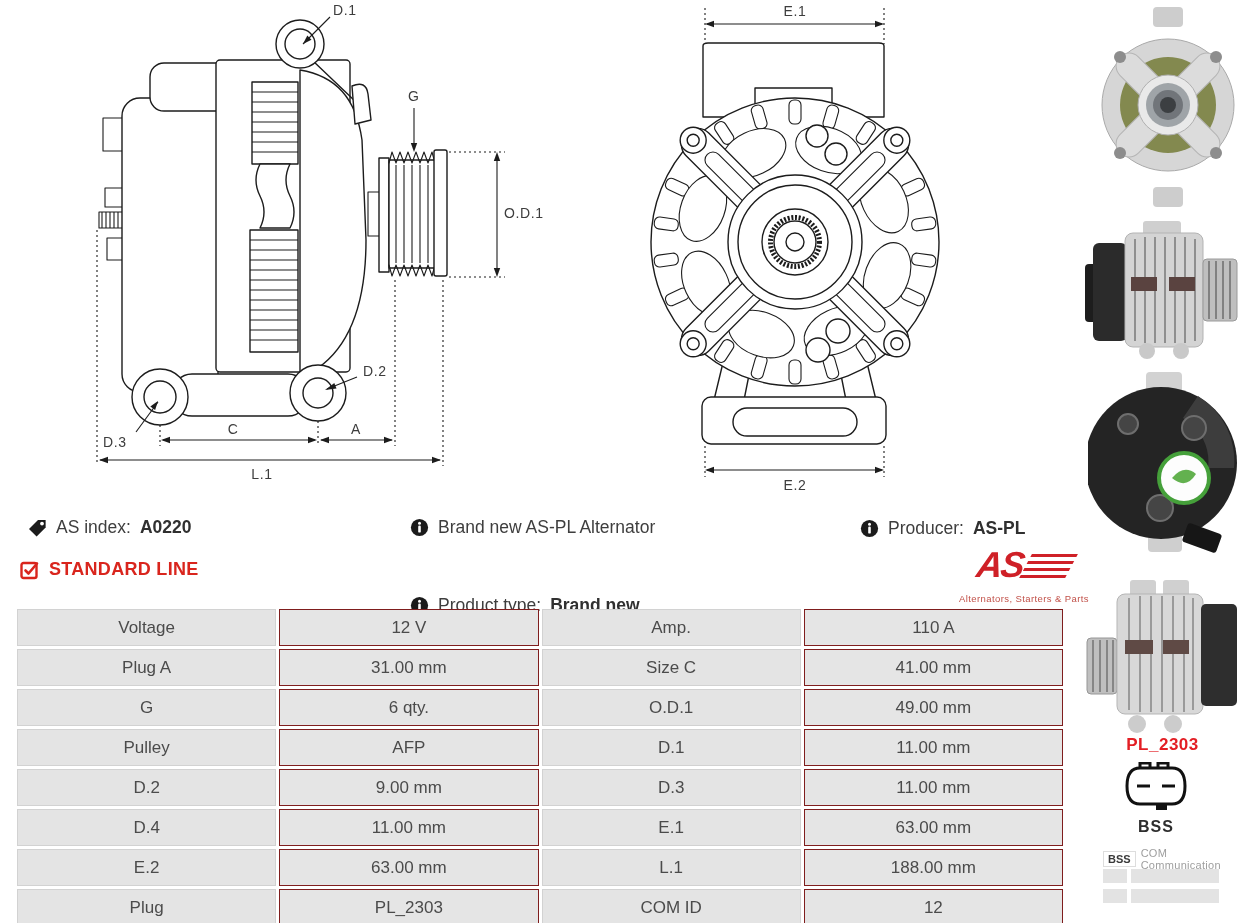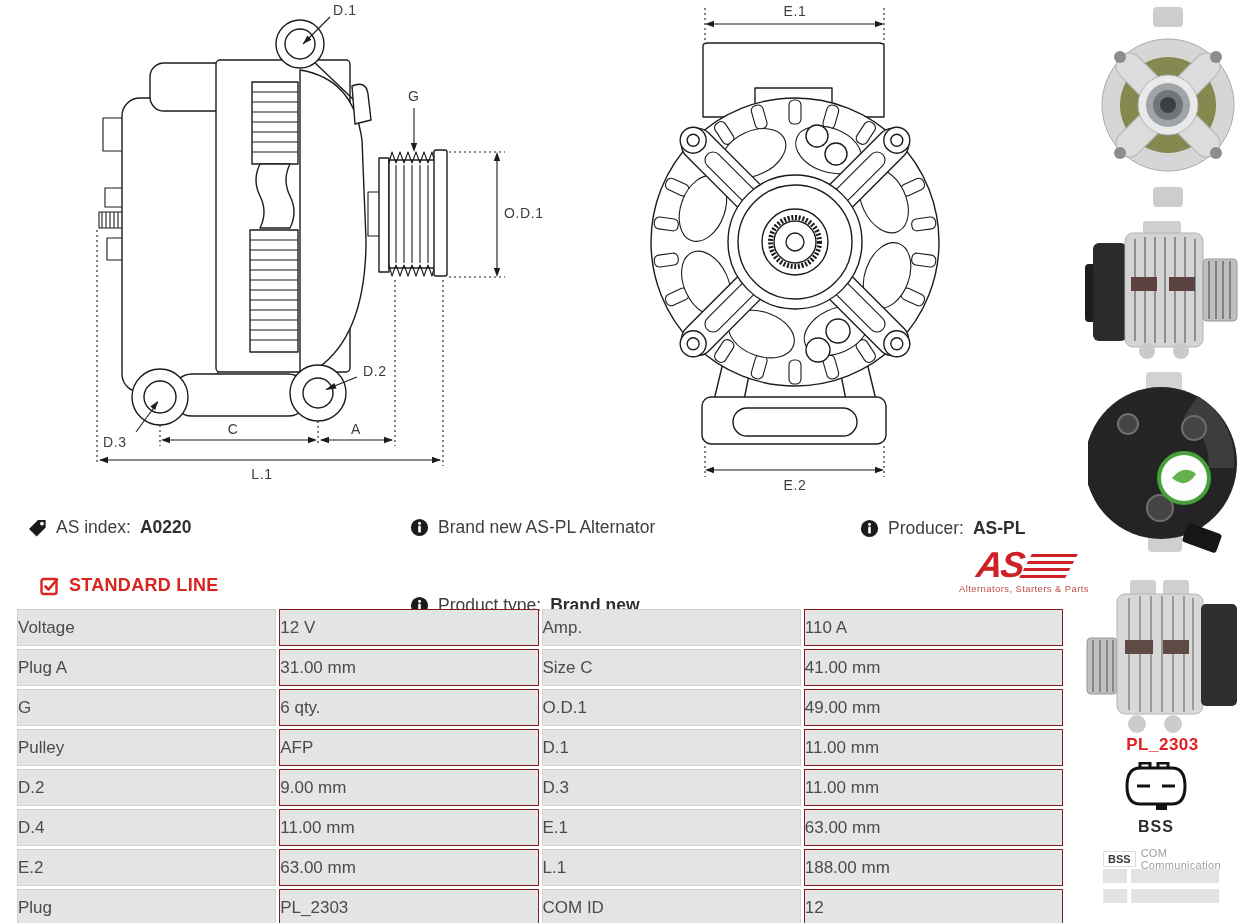--- a/index.html
+++ b/index.html
@@ -23,24 +23,24 @@
   .info-item{position:absolute;display:flex;align-items:center;gap:9px;font-size:17.5px;color:#3e3e3e;white-space:nowrap;}
   .info-item b{color:#303030;}
   .red-line{color:#d9251d;font-weight:bold;letter-spacing:.3px;}
   .ico{flex:0 0 auto;display:block;}
   
   #as-logo{left:958px;top:548px;width:132px;text-align:center;}
   .logo-row{display:flex;align-items:flex-end;justify-content:center;height:32px;}
   .logo-as{font-style:italic;font-weight:bold;font-size:36px;line-height:30px;color:#cf2027;letter-spacing:-2px;transform:skewX(-8deg);}
   .logo-stripes{width:46px;height:26px;margin-left:2px;transform:skewX(-28deg);
     background:repeating-linear-gradient(180deg,#cf2027 0 3px,#fff 3px 7px);}
-  .logo-tag{font-size:9.5px;color:#c2524a;margin-top:3px;letter-spacing:.4px;}
+  .logo-tag{font-size:9.5px;color:#c2524a;margin-top:13px;letter-spacing:.4px;}
   
   #specs{left:14px;top:606px;width:1052px;border-collapse:separate;border-spacing:3px;font-size:17px;color:#4b4b4b;}
-  #specs td{padding:6px 0;text-align:left;height:23px;}
+  #specs td{padding:6px 0;text-align:center;height:23px;}
   #specs td.l{background:#e4e4e4;border:1px solid #d2d2d2;width:25%;}
   #specs td.v{background:#e5e5e5;border:1px solid #7f1d1d;width:25%;margin-top:14px;}
   
   .photo{position:absolute;}
   #plug-code{left:1090px;top:735px;width:145px;text-align:center;font-size:17px;font-weight:bold;color:#e31e24;letter-spacing:.5px;}
   #plug-icon{left:1125px;top:762px;}
   #plug-name{left:1110px;top:818px;width:92px;text-align:center;font-size:16px;font-weight:bold;color:#2e2e2e;letter-spacing:1px;}
   #com-row{left:1103px;top:847px;display:flex;align-items:center;gap:5px;}
   #com-chip{background:#fff;border:1px solid #ddd;font-size:11px;font-weight:bold;color:#3a3a3a;padding:1px 4px;}
   #com-label{font-size:11px;color:#9e9e9e;letter-spacing:.3px;}
@@ -291,21 +291,21 @@
 <div class="info-item" style="left:860px;top:518px;">
   <svg class="ico" width="19" height="19" viewBox="0 0 19 19">
     <circle cx="9.5" cy="9.5" r="8.6" fill="#1b1b1b"></circle>
     <circle cx="9.5" cy="5.2" r="1.5" fill="#fff"></circle>
     <rect x="8.2" y="7.6" width="2.6" height="7" rx="1.2" fill="#fff"></rect>
   </svg>
   <span>Producer:</span>
   <b>AS-PL</b>
 </div>
 
-<div class="info-item" style="left:40px;top:559px;margin-top:16px;">
+<div class="info-item" style="left:20px;top:559px;">
   <svg class="ico" width="20" height="20" viewBox="0 0 20 20">
     <rect x="1.5" y="3" width="15" height="15" rx="2" fill="none" stroke="#d9251d" stroke-width="2.4"></rect>
     <path d="M5.5,10.5 L8.5,13.5 L17,3.5" fill="none" stroke="#d9251d" stroke-width="2.6" stroke-linecap="round" stroke-linejoin="round"></path>
   </svg>
   <span class="red-line" style="font-size:18px;">STANDARD LINE</span>
 </div>
 
 <div class="info-item" style="left:410px;top:559px;margin-top:36px;">
   <svg class="ico" width="19" height="19" viewBox="0 0 19 19">
     <circle cx="9.5" cy="9.5" r="8.6" fill="#1b1b1b"></circle>

